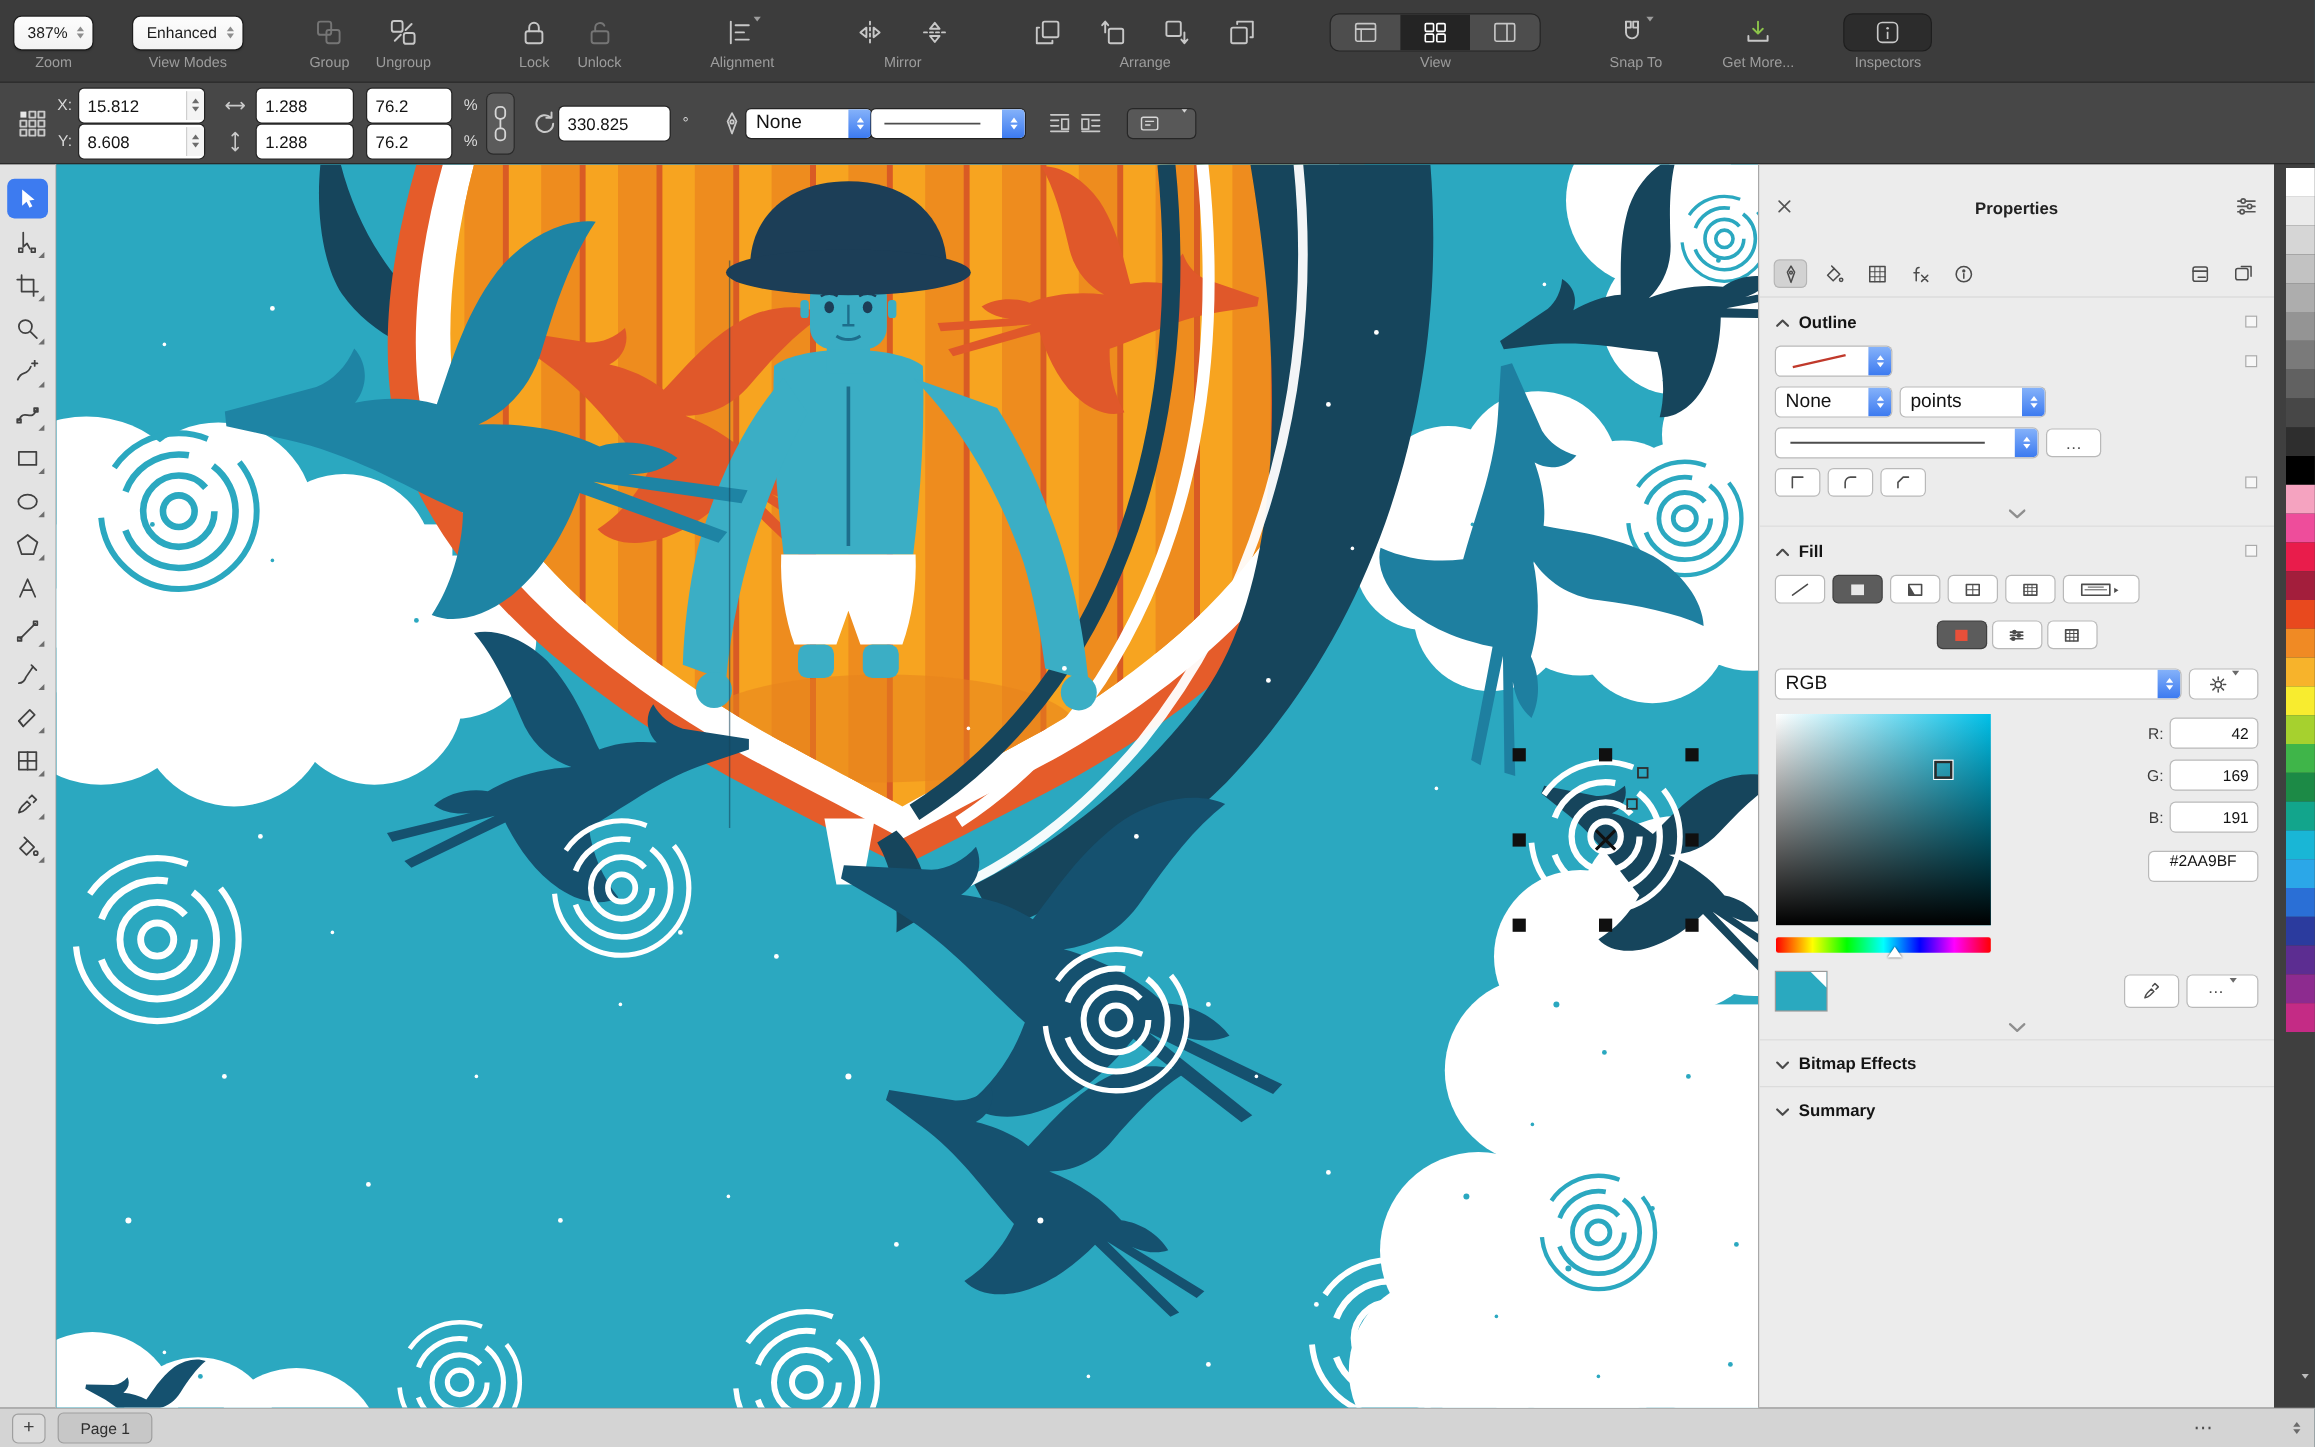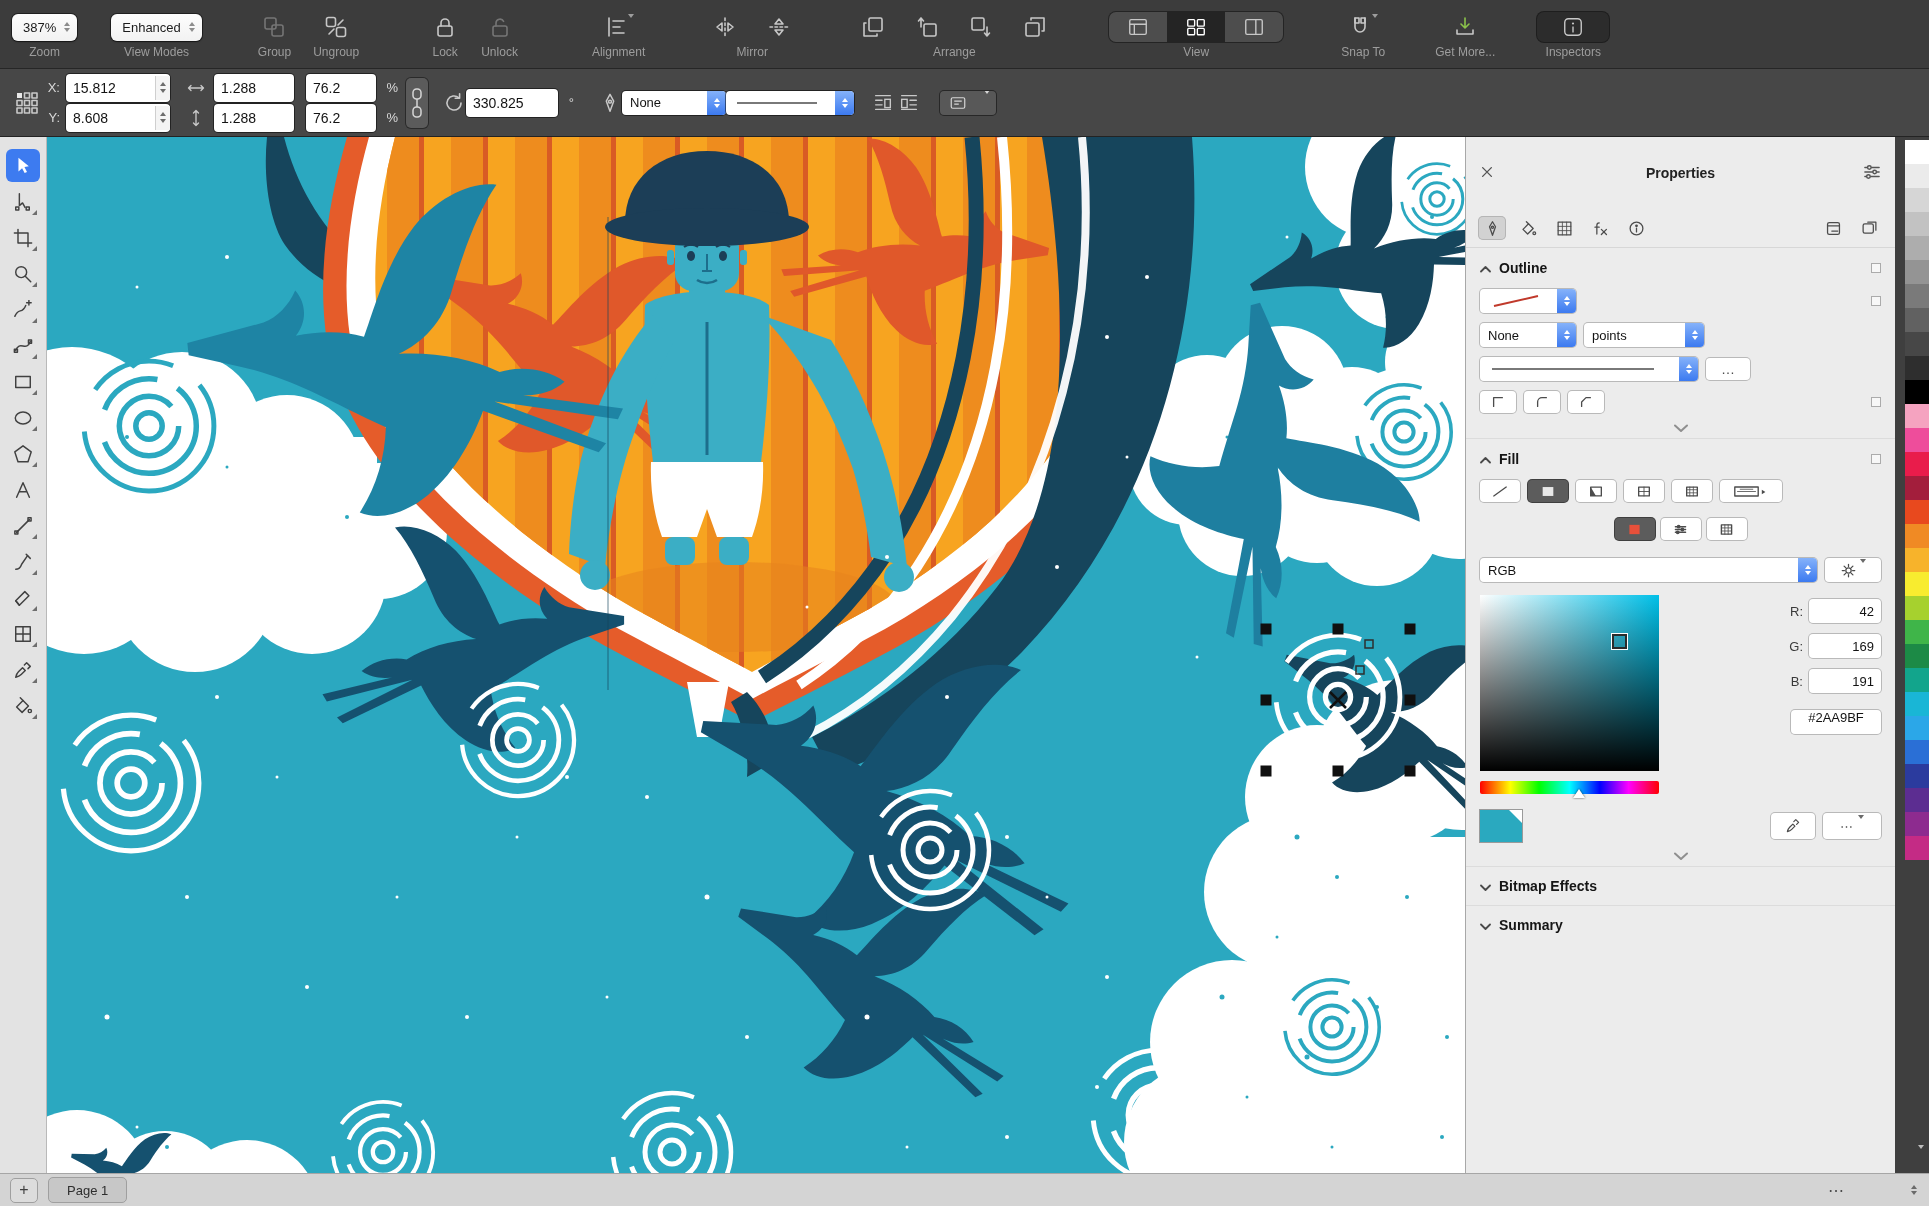--- a/index.html
+++ b/index.html
@@ -30,21 +30,21 @@
   .propbar{height:67px;background:#474747;border-bottom:1px solid #232323;display:flex;align-items:center;padding:0 10px;flex:none}
   .pgroup{display:flex;flex-direction:column;gap:5px}
   .prow{display:flex;align-items:center;gap:6px;height:25px}
   .plbl{color:#d9d9d9;font-size:13px;min-width:16px;text-align:right}
   .pfield{background:#fff;border-radius:4px;height:28px;display:flex;align-items:center;font-size:14px;color:#131313;box-shadow:0 0 0 1px rgba(0,0,0,.5);overflow:hidden}
   .pfield .pval{padding:0 7px;flex:1;text-align:left;white-space:nowrap}
   .stepper{width:14px;height:24px;border-left:1px solid #cfcfcf;display:flex;flex-direction:column;align-items:center;justify-content:center;gap:3px;color:#6c6c6c;background:#f4f4f4}
   .stepper .tri-u{border-bottom-width:4px;border-left-width:3px;border-right-width:3px}
   .stepper .tri-d{border-top-width:4px;border-left-width:3px;border-right-width:3px}
   .popup{background:#fff;border-radius:4px;height:24px;display:flex;align-items:center;box-shadow:0 0 0 1px rgba(0,0,0,.5);overflow:hidden}
-  .popup .pval{padding:0 8px;font-size:13px;color:#131313;flex:1;text-align:left;display:flex;align-items:center}
+  .popup .pval{padding:0 8px;font-size:16px;color:#131313;flex:1;text-align:left;display:flex;align-items:center}
   .pbtn{width:19px;height:24px;background:linear-gradient(#85b2fa,#3c7af0);display:flex;flex-direction:column;align-items:center;justify-content:center;gap:2px;color:#fff;flex:none}
   .pbtn .tri-u{border-bottom-width:4px;border-left-width:3px;border-right-width:3px}
   .pbtn .tri-d{border-top-width:4px;border-left-width:3px;border-right-width:3px}
   .picon{display:flex;align-items:center;justify-content:center;width:24px}
   .picon svg{stroke:#c9c9c9;fill:none;stroke-width:1.6;stroke-linecap:round;stroke-linejoin:round}
   .sqbtn{width:26px;height:26px;border-radius:5px;display:flex;align-items:center;justify-content:center}
   .sqbtn svg{stroke:#c9c9c9;fill:none;stroke-width:1.5;stroke-linecap:round}
   .ratio-btn{width:22px;height:50px;background:#5b5b5b;border-radius:5px;display:flex;align-items:center;justify-content:center;box-shadow:0 0 0 1px rgba(0,0,0,.4)}
   .ratio-btn svg{stroke:#d6d6d6;fill:none;stroke-width:1.5}
 

